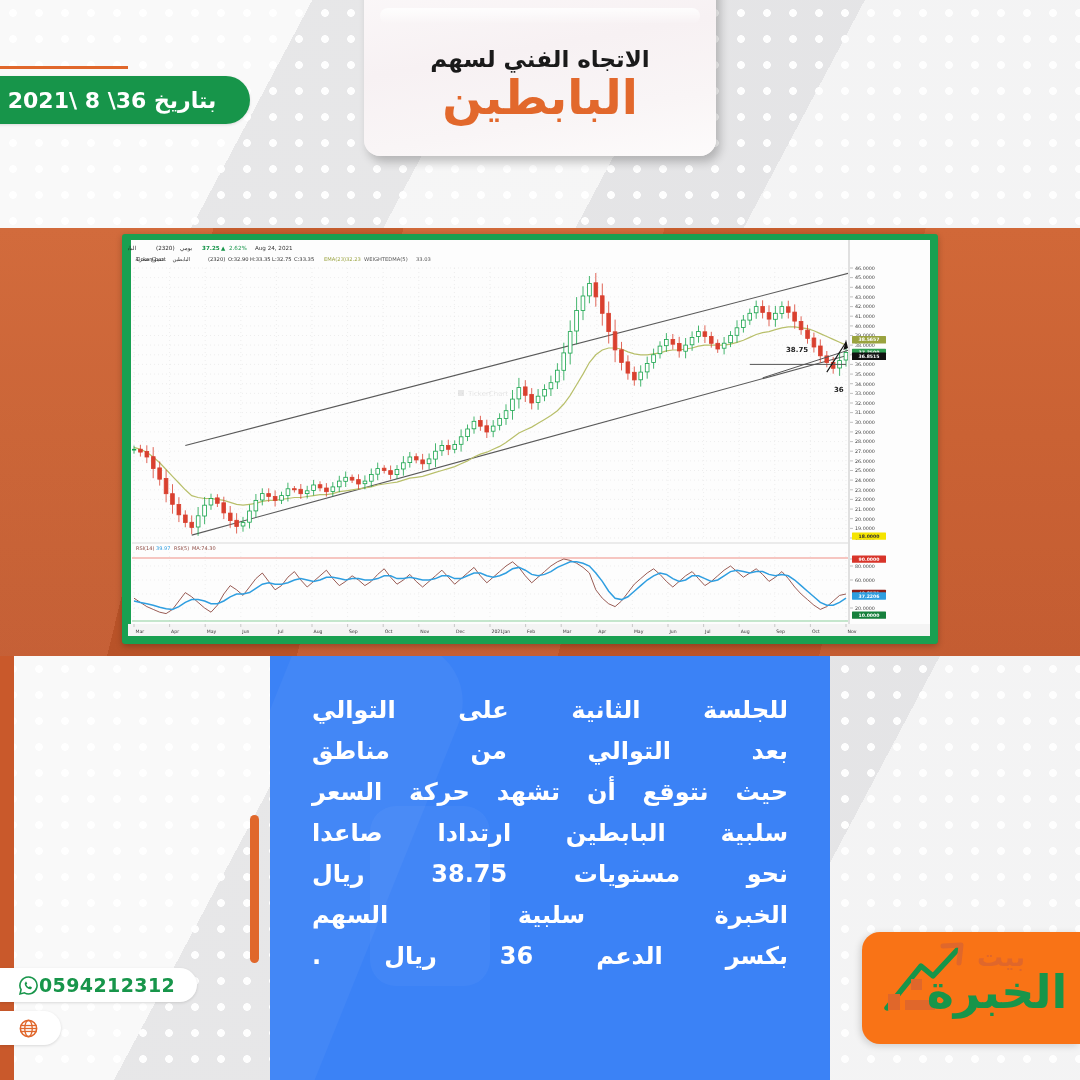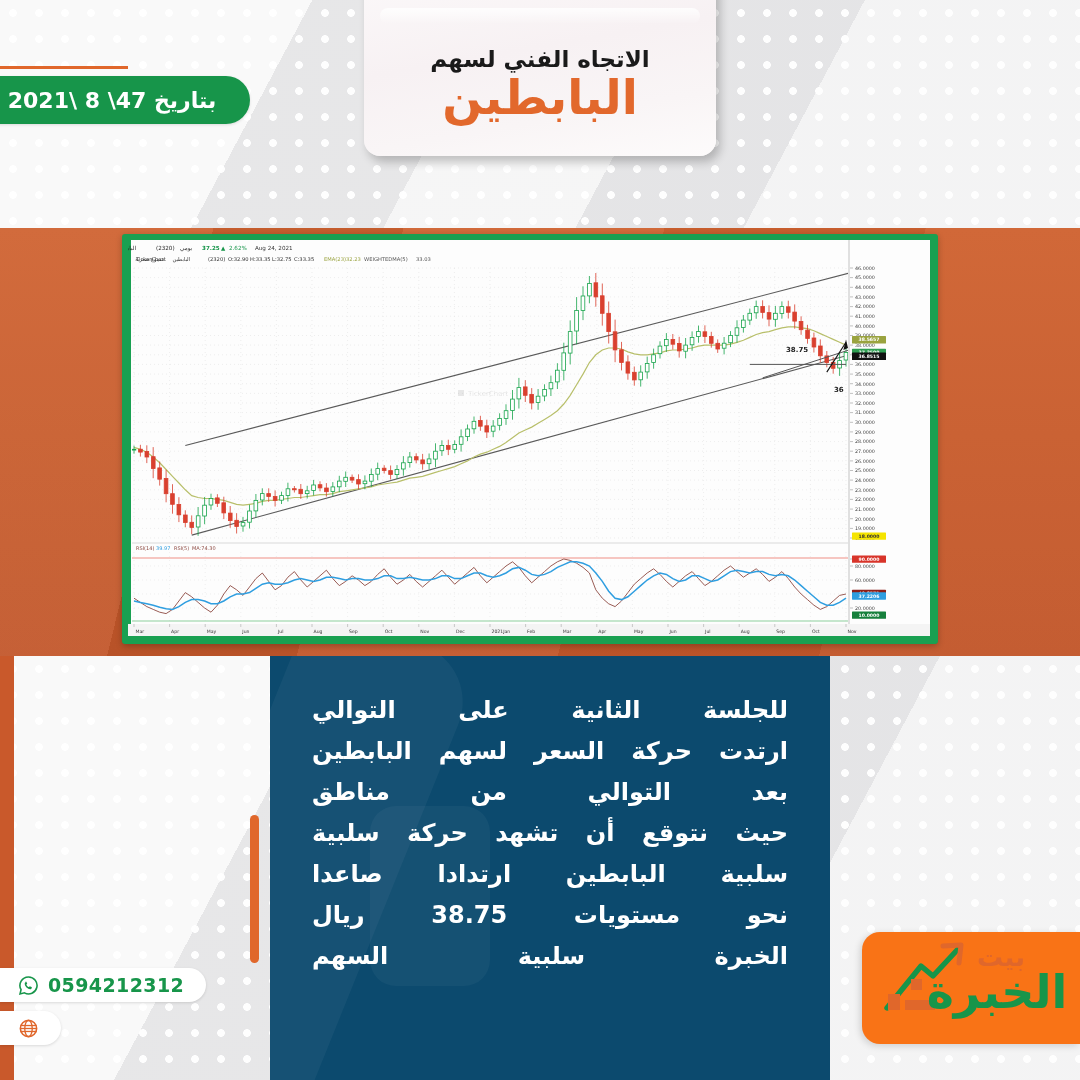--- a/index.html
+++ b/index.html
@@ -82,21 +82,21 @@
   }
   #chart-inner {
     position:relative; width:100%; height:100%;
     background:#fdfdfd; overflow:hidden;
   }
   #chart-svg { display:block; width:100%; height:100%; }
 
   
   #text-panel {
     position:absolute; left:270px; top:656px; width:560px; height:424px;
-    background:#0c4a6e;
+    background:#3b82f6;
     overflow:hidden;
   }
   #text-panel:before{
     content:""; position:absolute; left:-60px; top:-40px; width:180px; height:520px;
     background:rgba(255,255,255,.045); transform:rotate(22deg); border-radius:60px;
   }
   #text-panel:after{
     content:""; position:absolute; left:100px; top:150px; width:120px; height:180px;
     background:rgba(255,255,255,.04); border-radius:26px;
   }
@@ -120,21 +120,21 @@
     background:#c9592b;
   }
 
   
   #contact {
     position:absolute; left:0; top:968px; width:auto;
   }
   .pill {
     position:relative; height:34px; margin-bottom:9px;
     background:#ffffff; border-radius:0 18px 18px 0;
-    display:flex; align-items:center; gap:9px;
+    display:flex; align-items:center; 
     padding:0 22px 0 18px;
     box-shadow:0 1px 3px rgba(0,0,0,.13);
     font-weight:bold; font-size:19px;
     width:max-content;
   }
   .pill-ico { width:21px; height:21px; flex:0 0 21px; display:block; }
   #pill-phone .pill-text { color:#17954a; letter-spacing:.4px; }
   #pill-web  .pill-text { color:#e0672b; letter-spacing:0; font-size:18px; }
 
   
@@ -150,21 +150,21 @@
 <body>
 
 <div id="bg-top"></div>
 <div id="bg-bottom"></div>
 
 <div id="chart-band"></div>
 <div id="accent-bar-2"></div>
 
 <div id="date-rule"></div>
 <div id="date-badge">
-  <span>بتاريخ 47\ 8 \2021</span>
+  <span>بتاريخ 36\ 8 \2021</span>
 </div>
 
 <div id="title-card">
   <div id="title-line1">الاتجاه الفني لسهم</div>
   <div id="title-line2">البابطين</div>
 </div>
 
 <div id="chart-frame">
   <div id="chart-inner">
     <svg id="chart-svg" viewBox="0 0 802 396" preserveAspectRatio="none">
@@ -710,26 +710,26 @@
           <text x="719.5" y="393" font-size="4.6" fill="#333">Nov</text>
         </g>
     </svg>
   </div>
 </div>
 
 <div id="accent-bar"></div>
 <div id="text-panel">
   <div id="analysis-text">
       <p>للجلسة الثانية على التوالي</p>
-      <p>ارتدت حركة السعر لسهم البابطين</p>
       <p>بعد التوالي من مناطق</p>
-      <p>حيث نتوقع أن تشهد حركة سلبية</p>
+      <p>حيث نتوقع أن تشهد حركة السعر</p>
       <p>سلبية البابطين ارتدادا صاعدا</p>
       <p>نحو مستويات 38.75 ريال</p>
       <p>الخبرة سلبية السهم</p>
+      <p>بكسر الدعم 36 ريال .</p>
     </div>
 </div>
 
 <div id="contact">
   <div class="pill" id="pill-phone">
     <svg class="pill-ico" viewBox="0 0 24 24">
       <path d="M12 2.2A9.7 9.7 0 0 0 3.5 16.7L2.3 21.7l5.1-1.3A9.7 9.7 0 1 0 12 2.2z" fill="none" stroke="#17954a" stroke-width="1.8"></path>
       <path d="M8.6 7.6c.4-.1.8 0 1 .4l.8 1.4c.2.3.1.6-.1.8l-.5.5c-.2.2-.2.4-.1.6.5 1 1.4 1.9 2.4 2.4.2.1.5.1.6-.1l.5-.5c.2-.2.5-.3.8-.1l1.4.8c.4.2.5.6.4 1-.2.8-1 1.4-1.9 1.4-2.9 0-6.2-3.3-6.2-6.2 0-.9.6-1.7 1.4-1.9z" fill="#17954a"></path>
     </svg>
     <span class="pill-text">0594212312</span>

